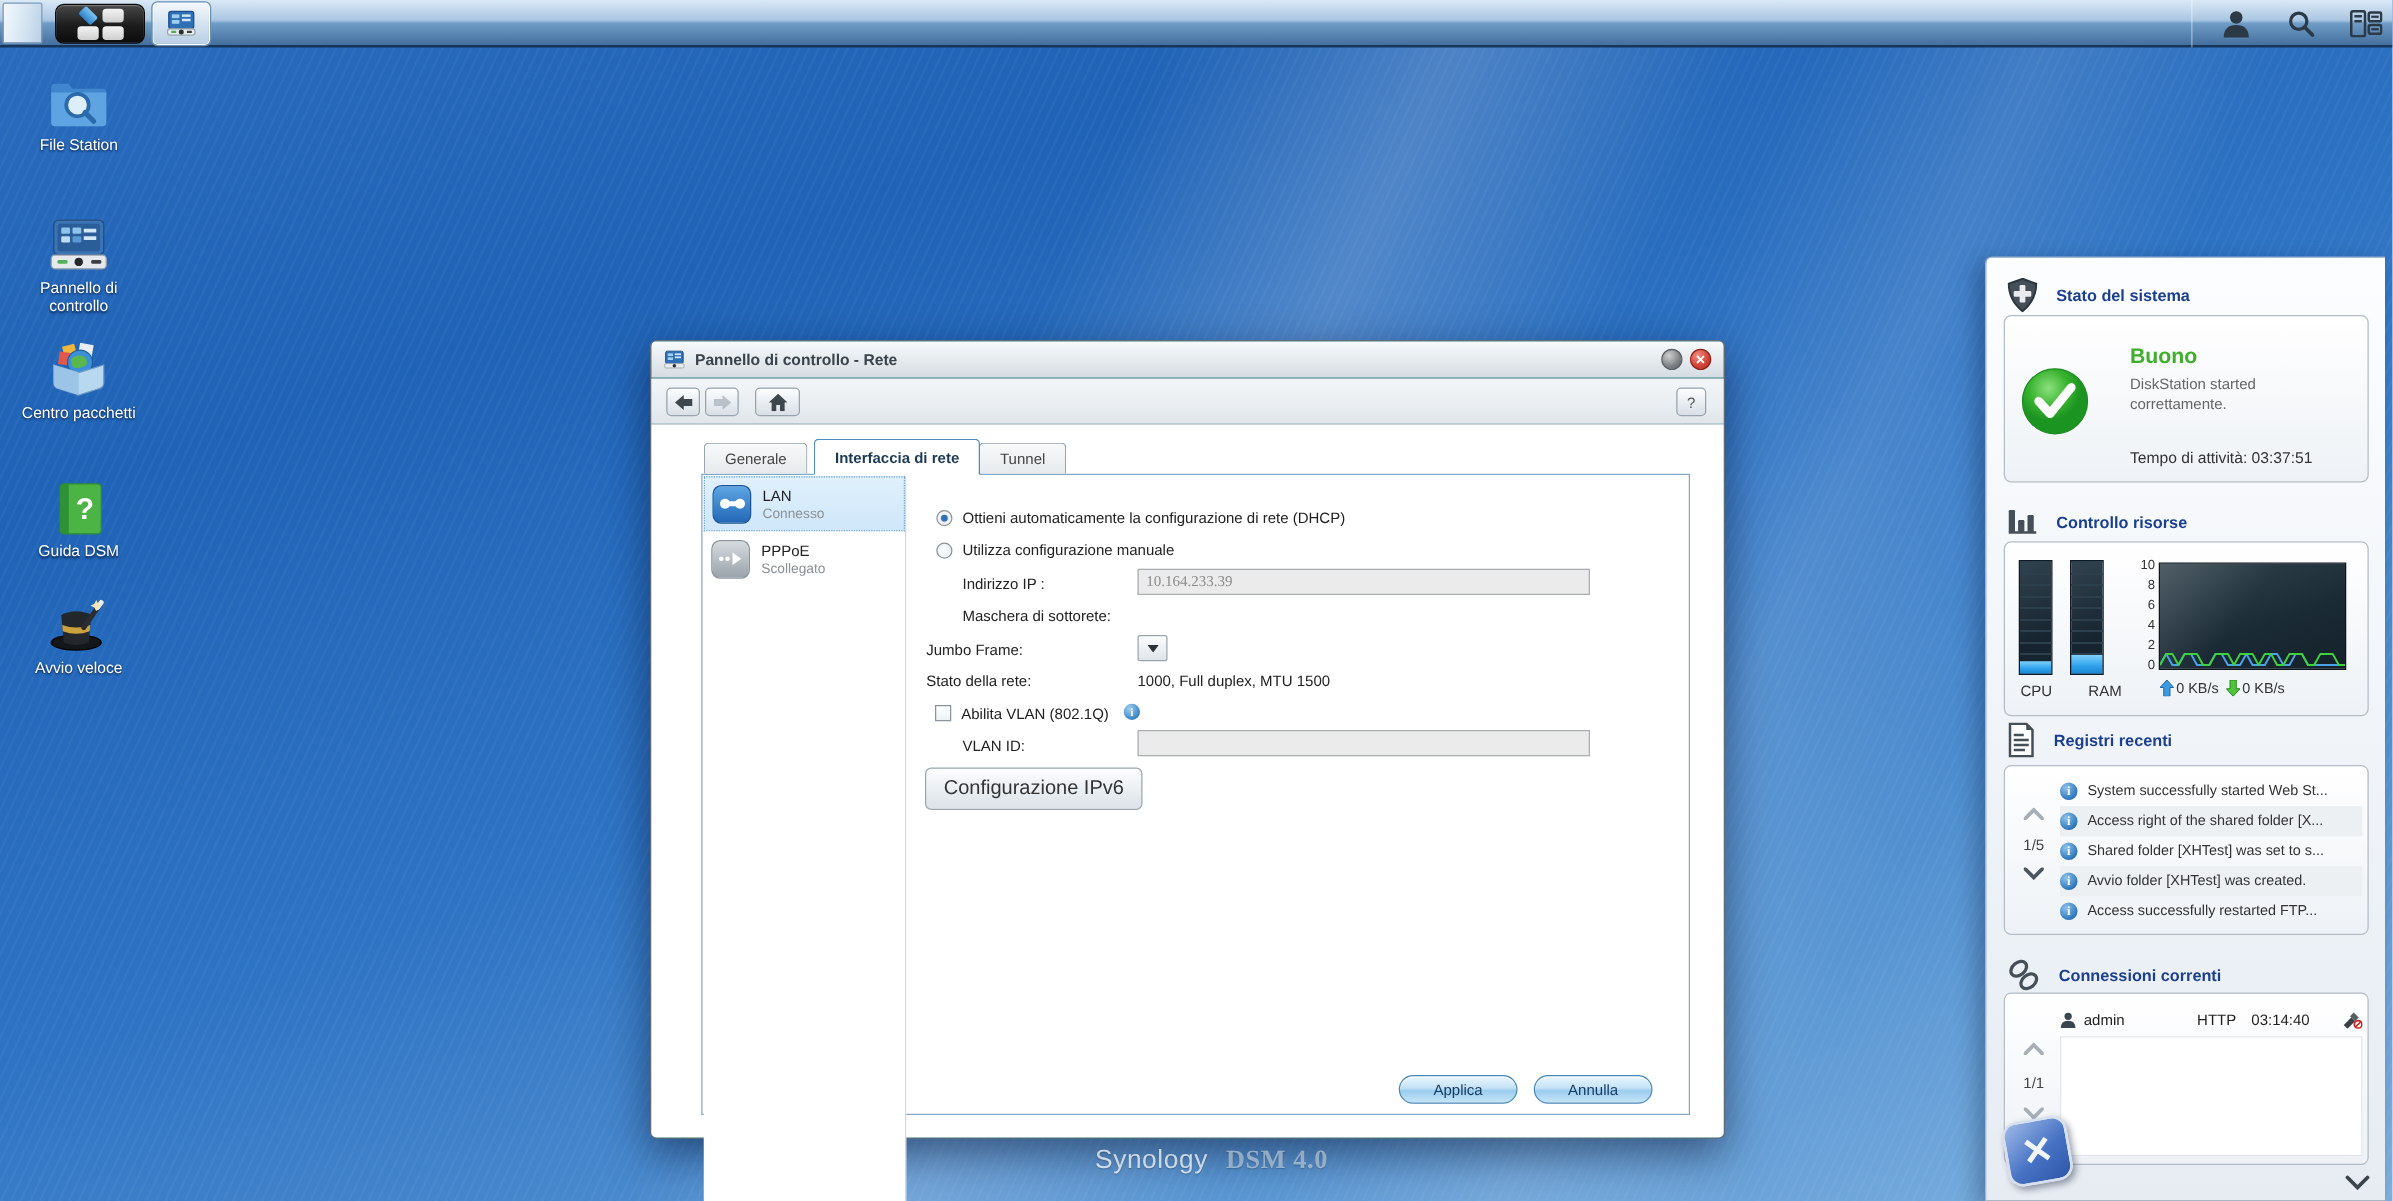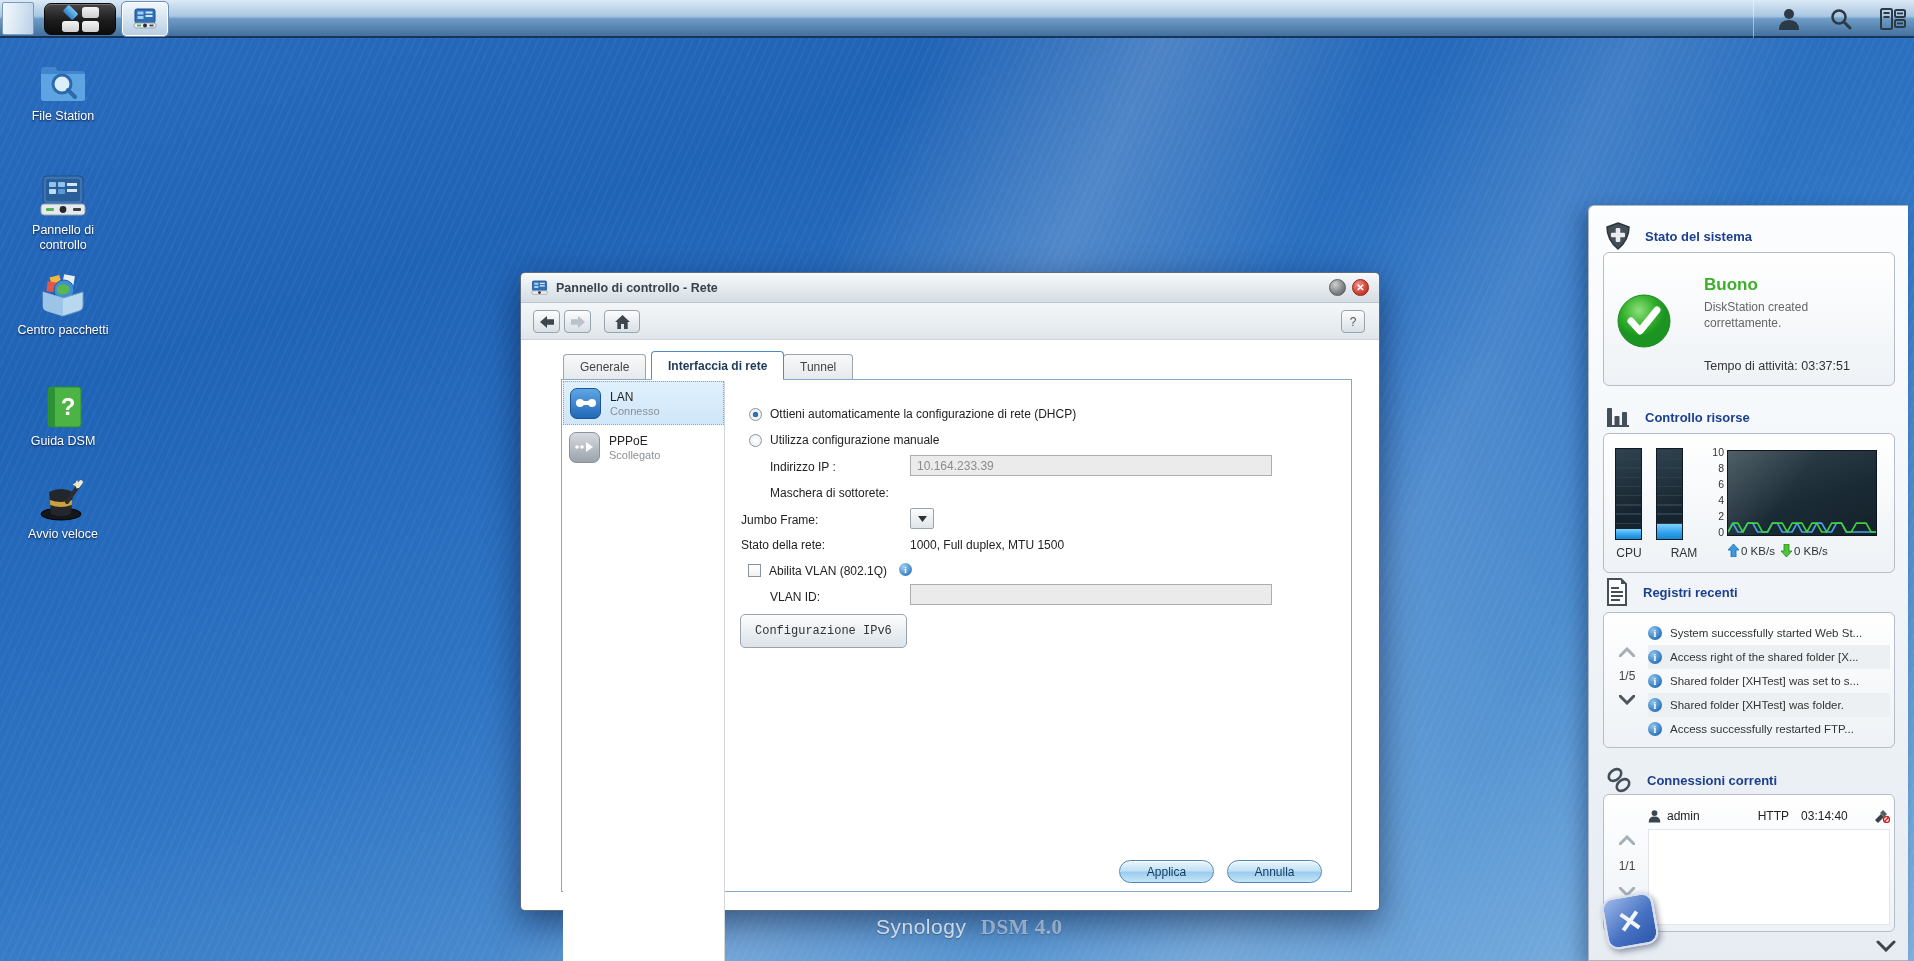--- a/index.html
+++ b/index.html
@@ -95,22 +95,22 @@
     border-radius:50%; background:#2f6fb2; box-shadow:0 0 1px #1c4f8c; }
   .checkbox { position:absolute; width:13px; height:13px; border:1px solid #8b949c;
     background:linear-gradient(#fff,#eef1f3); }
   .mini-select { position:absolute; width:24px; height:21px; border:1px solid #9aa4ad; border-radius:2px;
     background:linear-gradient(#fbfcfd,#dfe5ea); display:flex; align-items:center; justify-content:center; cursor:pointer; }
   .info-ico { position:absolute; width:13px; height:13px; border-radius:50%;
     background:radial-gradient(circle at 35% 30%, #9fd0f0, #3b84c4 70%, #2a6aaa);
     color:#fff; font-size:9px; font-weight:bold; font-family:"Liberation Serif",serif;
     display:flex; align-items:center; justify-content:center; cursor:pointer; }
   .gray-btn { position:absolute; height:24px; border:1px solid #9aa4ad; border-radius:5px;
-    background:linear-gradient(#fdfdfe,#e8edf1 60%, #dce2e8); font-size:12px; color:#333;
-    display:flex; align-items:center; justify-content:center; padding:16px 14px; cursor:pointer;font-family:Liberation Mono, monospace; }
+    background:linear-gradient(#fdfdfe,#e8edf1 60%, #dce2e8); font-size:16px; color:#333;
+    display:flex; align-items:center; justify-content:center; padding:16px 14px; cursor:pointer; }
   .blue-btn { position:absolute; width:95px; height:23px; border:1px solid #4c87b8; border-radius:12px;
     background:linear-gradient(#eaf6fd, #c3e2f6 45%, #9bcdee 55%, #c6e5f8);
     font-size:12px; color:#14395e; display:flex; align-items:center; justify-content:center; cursor:pointer;
     box-shadow:inset 0 1px 0 rgba(255,255,255,.9); }
 
   
   .syno-mark { left:876px; top:915px; font-size:21px; letter-spacing:.5px; cursor:default; }
   .syno-mark .b { font-weight:normal; color:rgba(235,241,247,.82); text-shadow:0 1px 1px rgba(20,40,70,.35); }
   .syno-mark .l { font-weight:bold; color:rgba(225,233,241,.55); text-shadow:0 1px 1px rgba(20,40,70,.3);font-family:Liberation Serif, serif; }
 
@@ -355,21 +355,21 @@
       </div>
     </div>
 
     <span class="radio on" style="left:187px;top:28px"></span>
     <span class="flabel" style="left:208px;top:27px">Ottieni automaticamente la configurazione di rete (DHCP)</span>
 
     <span class="radio" style="left:187px;top:54px"></span>
     <span class="flabel" style="left:208px;top:53px">Utilizza configurazione manuale</span>
 
     <span class="flabel" style="left:208px;top:80px">Indirizzo IP :</span>
-    <input class="dis-input" style="left: 348px; top: 75px;" disabled="" value="10.164.233.39">
+    <input class="dis-input" style="left: 348px; top: 75px; font-family: Liberation Serif, serif;" disabled="" value="10.164.233.39">
 
     <span class="flabel" style="left:208px;top:106px">Maschera di sottorete:</span>
 
     <span class="flabel" style="left:179px;top:133px">Jumbo Frame:</span>
     <span class="mini-select" style="left:348px;top:128px">
       <svg width="9" height="6" viewBox="0 0 9 6">
         <path d="M0 0 L4.5 6 L9 0 Z" fill="#2c3338"></path>
       </svg>
     </span>
 
@@ -411,21 +411,21 @@
       <defs>
           <radialGradient id="gGrad" cx="40%" cy="30%">
             <stop offset="0%" stop-color="#8ee07e"></stop>
             <stop offset="60%" stop-color="#37b32e"></stop>
             <stop offset="100%" stop-color="#1c9422"></stop>
           </radialGradient>
         </defs>
       <path d="M15 28 L24 38 L41 17" fill="none" stroke="#fff" stroke-width="7" stroke-linecap="round" stroke-linejoin="round"></path>
     </svg>
     <div class="abs" style="left:100px;top:22px;font-size:17px;font-weight:bold;color:#3fae2a">Buono</div>
-    <div class="abs" style="left:100px;top:46px;width:170px;font-size:12px;color:#666;line-height:16px">DiskStation created correttamente.</div>
+    <div class="abs" style="left:100px;top:46px;width:170px;font-size:12px;color:#666;line-height:16px">DiskStation started correttamente.</div>
     <div class="abs" style="left:100px;top:106px;font-size:12.5px;color:#333">Tempo di attività: 03:37:51</div>
   </div>
 
   <div class="sb-header" style="top:198px">
     <svg width="26" height="26" viewBox="0 0 26 26">
       <rect x="2" y="4" width="5" height="18" rx="1" fill="#454f59"></rect>
       <rect x="9.5" y="12" width="5" height="10" rx="1" fill="#454f59"></rect>
       <rect x="17" y="8" width="5" height="14" rx="1" fill="#454f59"></rect>
       <rect x="2" y="21" width="22" height="2" fill="#454f59"></rect>
     </svg>
@@ -494,21 +494,21 @@
     <div class="log-row alt" style="top:32px">
       <span class="info-dot">i</span>
       <span>Access right of the shared folder [X...</span>
     </div>
     <div class="log-row" style="top:56px">
       <span class="info-dot">i</span>
       <span>Shared folder [XHTest] was set to s...</span>
     </div>
     <div class="log-row alt" style="top:80px">
       <span class="info-dot">i</span>
-      <span>Shared folder [XHTest] was folder.</span>
+      <span>Avvio folder [XHTest] was created.</span>
     </div>
     <div class="log-row" style="top:104px">
       <span class="info-dot">i</span>
       <span>Access successfully restarted FTP...</span>
     </div>
   </div>
 
   <div class="sb-header" style="top:560px">
     <svg width="28" height="28" viewBox="0 0 28 28">
       <ellipse cx="10" cy="9" rx="7" ry="5" fill="none" stroke="#454f59" stroke-width="2.6" transform="rotate(-40 10 9)"></ellipse>

